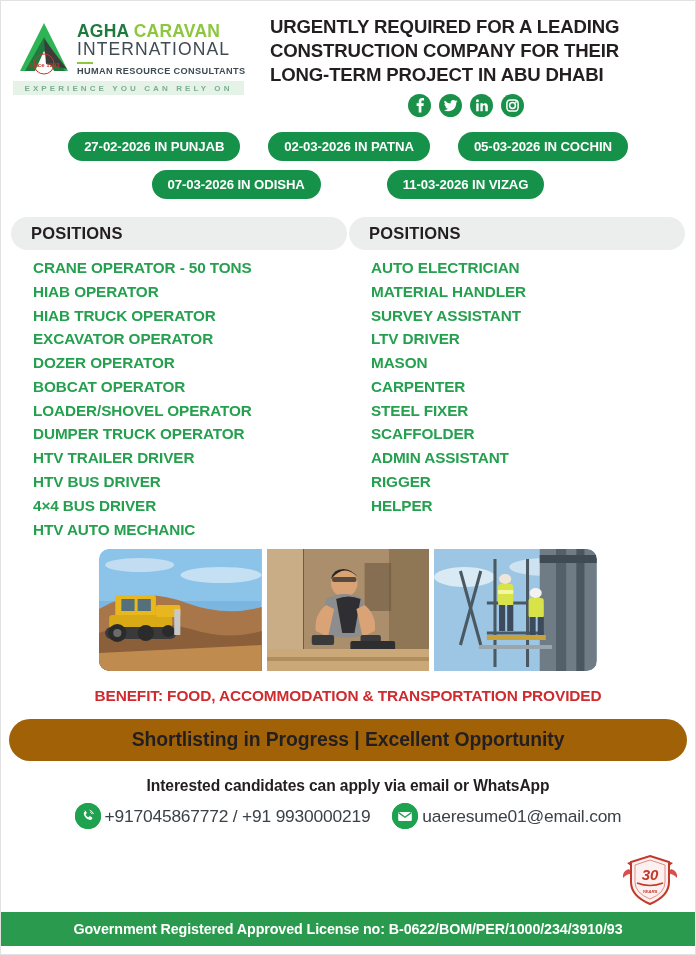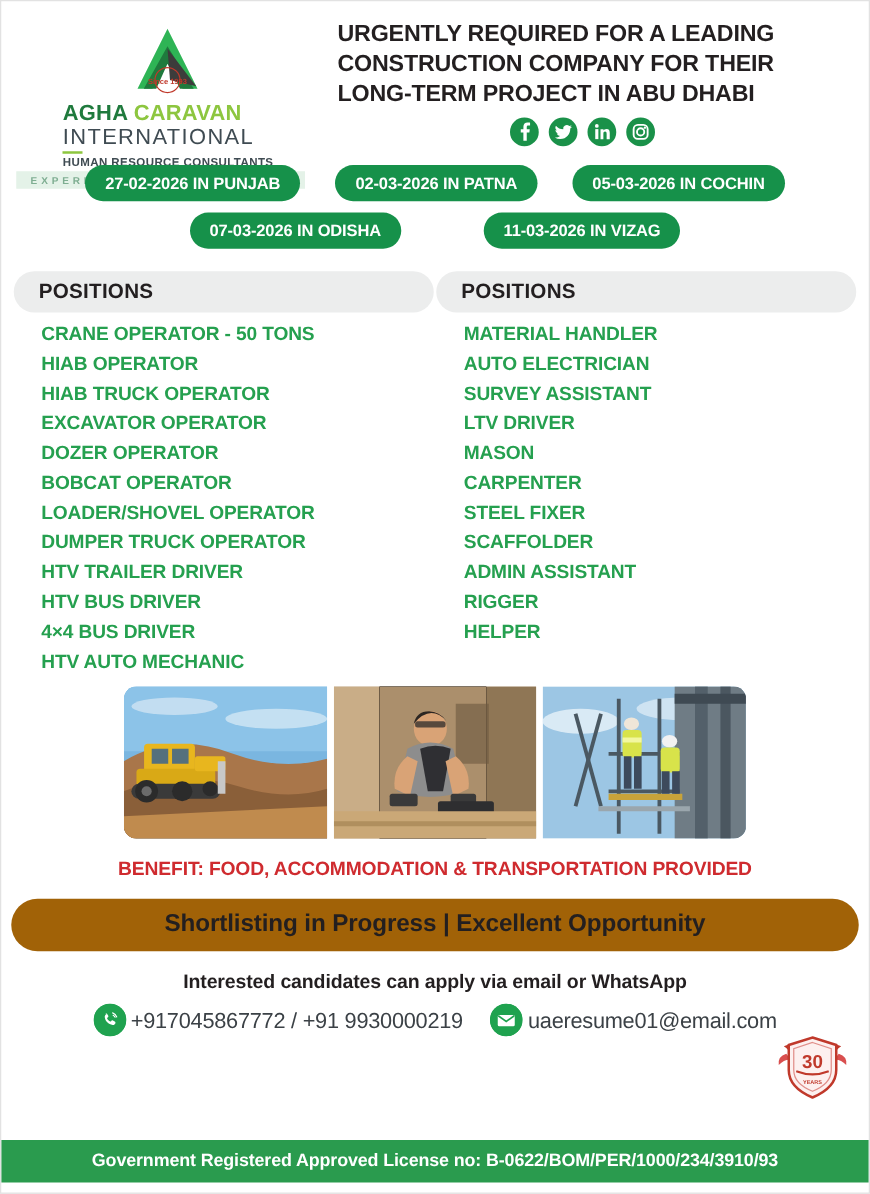--- a/index.html
+++ b/index.html
@@ -29,21 +29,20 @@
     box-sizing: border-box;
   }
   .logo-block {
     width: 243px;
     flex: 0 0 243px;
     padding-top: 6px;
   }
   .logo-top {
     display: flex;
     align-items: center;
-    flex-direction: column;
   }
   .logo-mark {
     width: 62px;
     height: 62px;
     flex: 0 0 62px;
     position: relative;
     margin-right: 2px;
   }
   .logo-text {
     flex: 1;
@@ -265,23 +264,24 @@
   .contact-text {
     font-size: 17.4px;
     color: #3b4146;
     font-weight: 400;
     white-space: nowrap;
     letter-spacing: -0.2px;
   }
   .badge30 {
     position: absolute;
     right: 14px;
-    top: 822px;
+    top: 848px;
     width: 62px;
     height: 62px;
+    font-style: italic;
   }
 
   
   .footer {
     position: absolute;
     left: 0;
     bottom: 8px;
     width: 100%;
     background: #2a9b4e;
     color: #ffffff;
@@ -382,22 +382,22 @@
         <li>DUMPER TRUCK OPERATOR</li>
         <li>HTV TRAILER DRIVER</li>
         <li>HTV BUS DRIVER</li>
         <li>4×4 BUS DRIVER</li>
         <li>HTV AUTO MECHANIC</li>
       </ul>
     </div>
     <div class="column">
       <div class="pos-header">POSITIONS</div>
       <ul class="pos-list">
+        <li>AUTO ELECTRICIAN</li>
         <li>MATERIAL HANDLER</li>
-        <li>AUTO ELECTRICIAN</li>
         <li>SURVEY ASSISTANT</li>
         <li>LTV DRIVER</li>
         <li>MASON</li>
         <li>CARPENTER</li>
         <li>STEEL FIXER</li>
         <li>SCAFFOLDER</li>
         <li>ADMIN ASSISTANT</li>
         <li>RIGGER</li>
         <li>HELPER</li>
       </ul>

